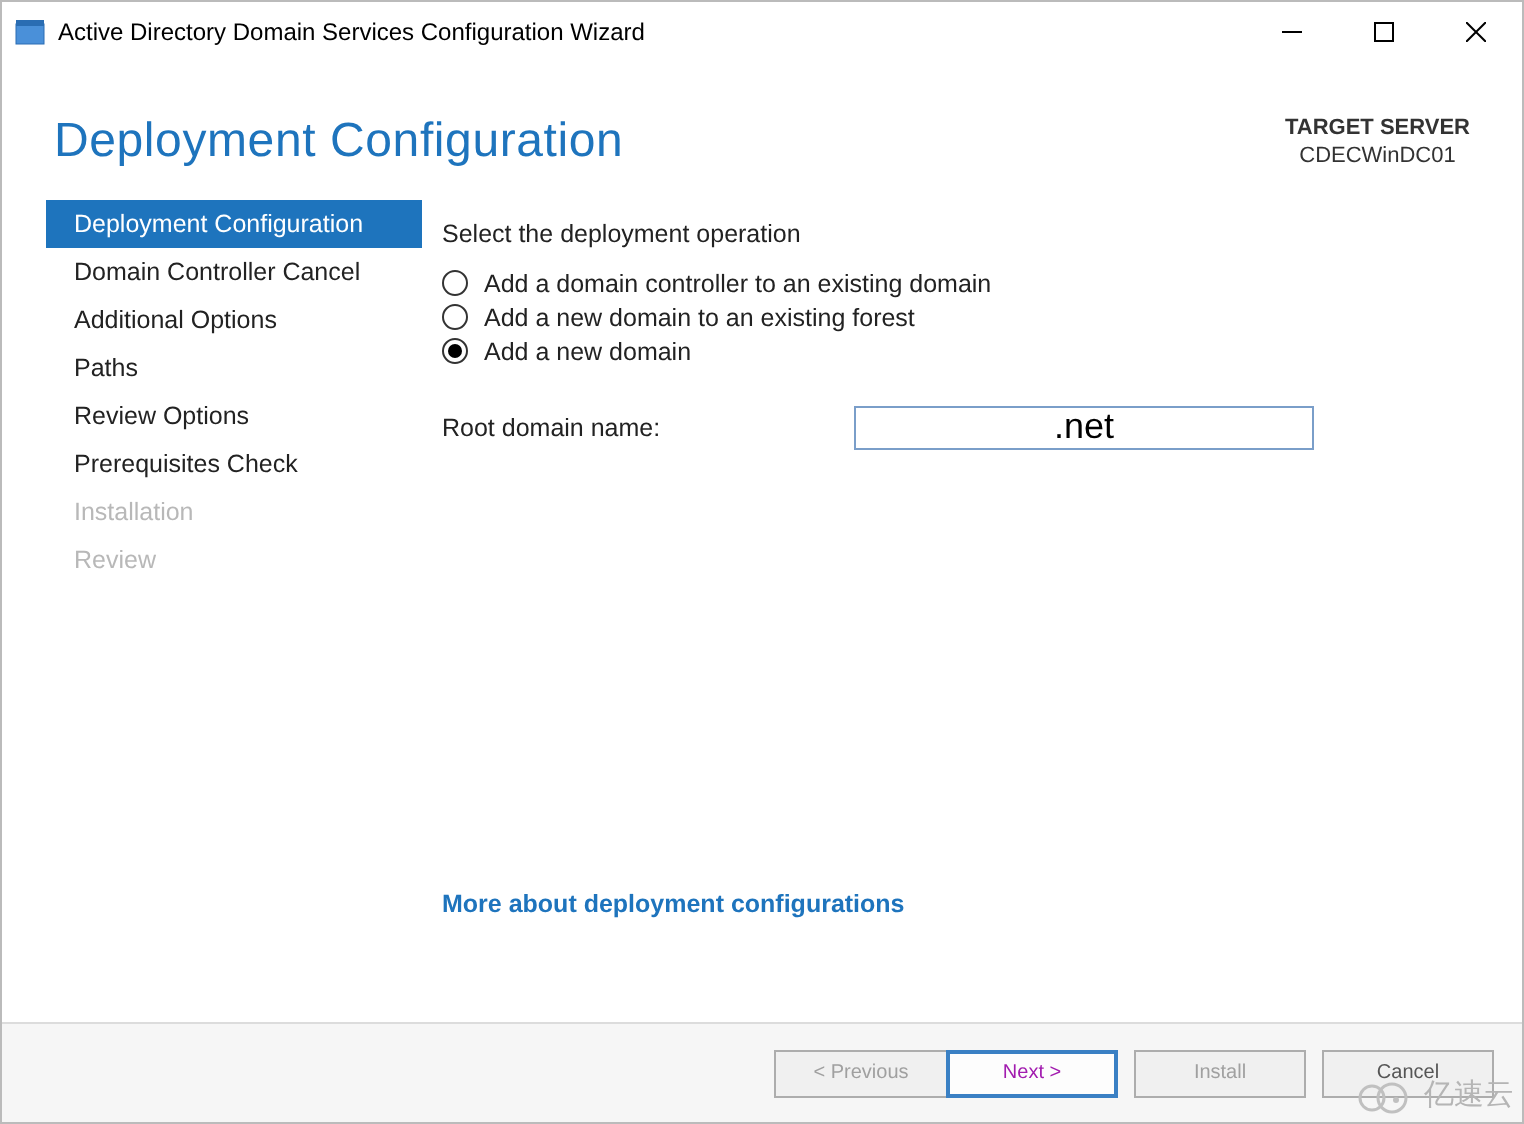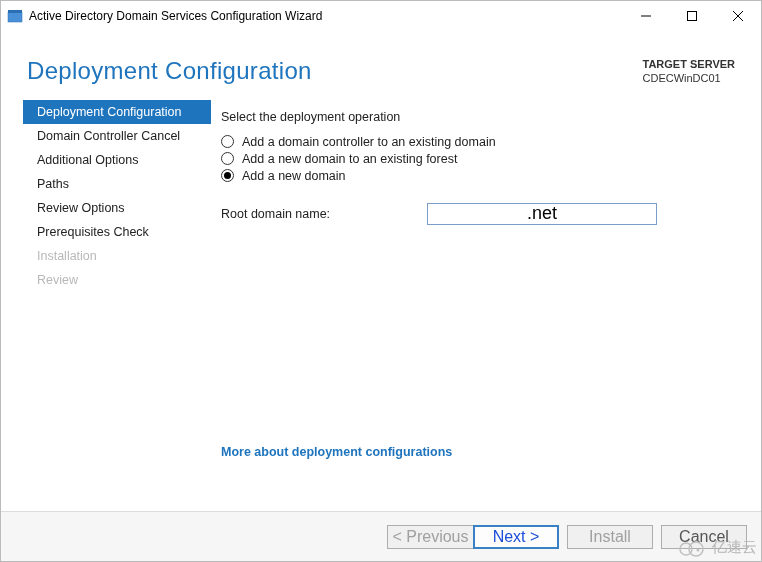--- a/index.html
+++ b/index.html
@@ -9,21 +9,21 @@
   .titlebar { height: 30px; display: flex; align-items: center; padding: 0 0 0 6px; }
   .titlebar .app-icon { width: 16px; height: 16px; margin-right: 6px; display:inline-block; }
   .titlebar .title { font-size: 12px; color: #000; flex: 1; }
   .win-controls { display: flex; }
   .win-btn { width: 46px; height: 30px; display:flex; align-items:center; justify-content:center; font-size:13px; color:#000; }
   .win-btn svg { stroke:#000; }
 
   
   .header { padding: 26px 26px 14px 26px; display:flex; align-items:flex-start; }
   .header h1 { margin:0; font-weight: 300; font-size: 24px; color: #1e74bd; flex:1; letter-spacing: .3px; }
-  .server-box { text-align:left; font-size:11px; line-height:1.3; }
+  .server-box { text-align:center; font-size:11px; line-height:1.3; }
   .server-box .lbl { font-weight:700; color:#333; }
   .server-box .val { color:#333; }
 
   
   .body { display:flex; padding: 0 0 0 22px; height: 400px; }
   .steps { width: 188px; padding-top: 0; }
   .step { font-size: 12.5px; padding: 5px 10px 5px 14px; color:#222; cursor:pointer; }
   .step.active { background:#1e74bd; color:#fff; }
   .step.disabled { color:#b8b8b8; cursor:default; }
 
@@ -33,23 +33,23 @@
   .radio-row { display:flex; align-items:center; margin: 3px 0; }
   .radio-dot { width:13px; height:13px; border:1px solid #333; border-radius:50%; margin-right:8px; display:flex; align-items:center; justify-content:center; }
   .radio-dot.checked::after { content:""; width:7px; height:7px; background:#000; border-radius:50%; display:block; }
   .field-row { display:flex; align-items:center; margin-top: 10px; }
   .field-row .label { width: 206px; }
   .text-input { width: 230px; height: 22px; border:1px solid #7a9ec9; padding: 2px 6px; font-size:18px; }
   .more-link { color:#1e74bd; margin-top: 220px; display:block;font-weight:bold; }
 
   
   .footer { position:absolute; bottom:0; left:0; right:0; border-top:1px solid #dcdcdc; background:#f6f6f6; height: 50px; display:flex; align-items:center; justify-content:flex-end; padding-right: 14px; gap: 8px; }
-  .btn { height: 24px; min-width: 86px; border:1px solid #adadad; background:#f0f0f0; font-size:16px; color:#555; display:flex; align-items:center; justify-content:center; cursor:pointer; }
+  .btn { height: 24px; min-width: 86px; border:1px solid #adadad; background:#f0f0f0; font-size:10px; color:#555; display:flex; align-items:center; justify-content:center; cursor:pointer; }
   .btn.disabled { color:#a0a0a0; cursor:default; }
-  .btn.primary { border:2px solid #3a80c4; color:#1d4ed8; background:#fdfdfd; }
+  .btn.primary { border:2px solid #3a80c4; color:#a21caf; background:#fdfdfd; }
   .btn-group { display:flex; gap:0; }
   .btn-group .btn:first-child { border-right:none; }
 
   
   .watermark { position:absolute; right:4px; bottom:4px; font-size:15px; color:#b5b5b5; display:flex; align-items:center; gap:4px; pointer-events:none; }
   .watermark .logo { width:30px; height:20px; }
 </style>
 </head>
 <body>
 

